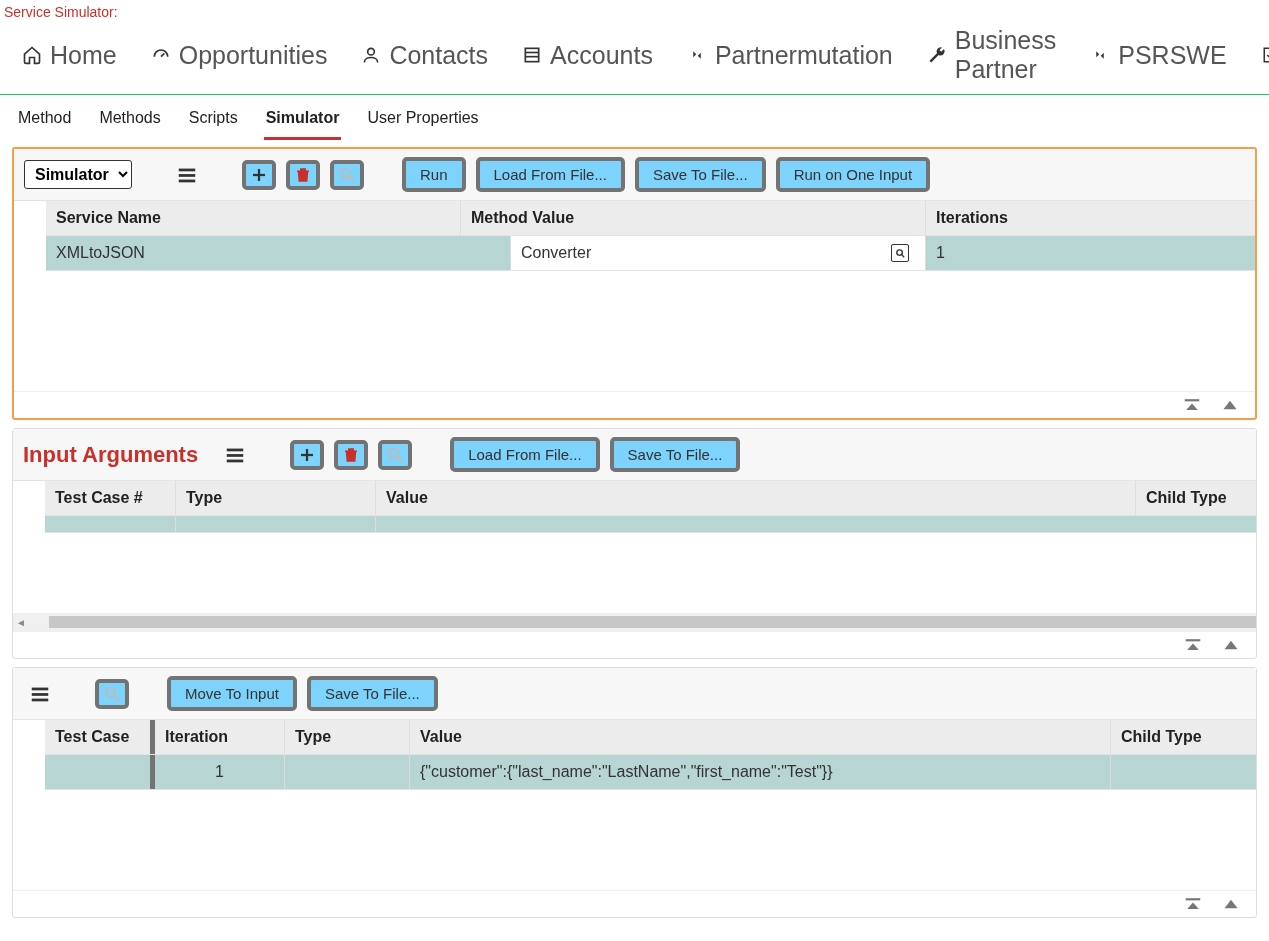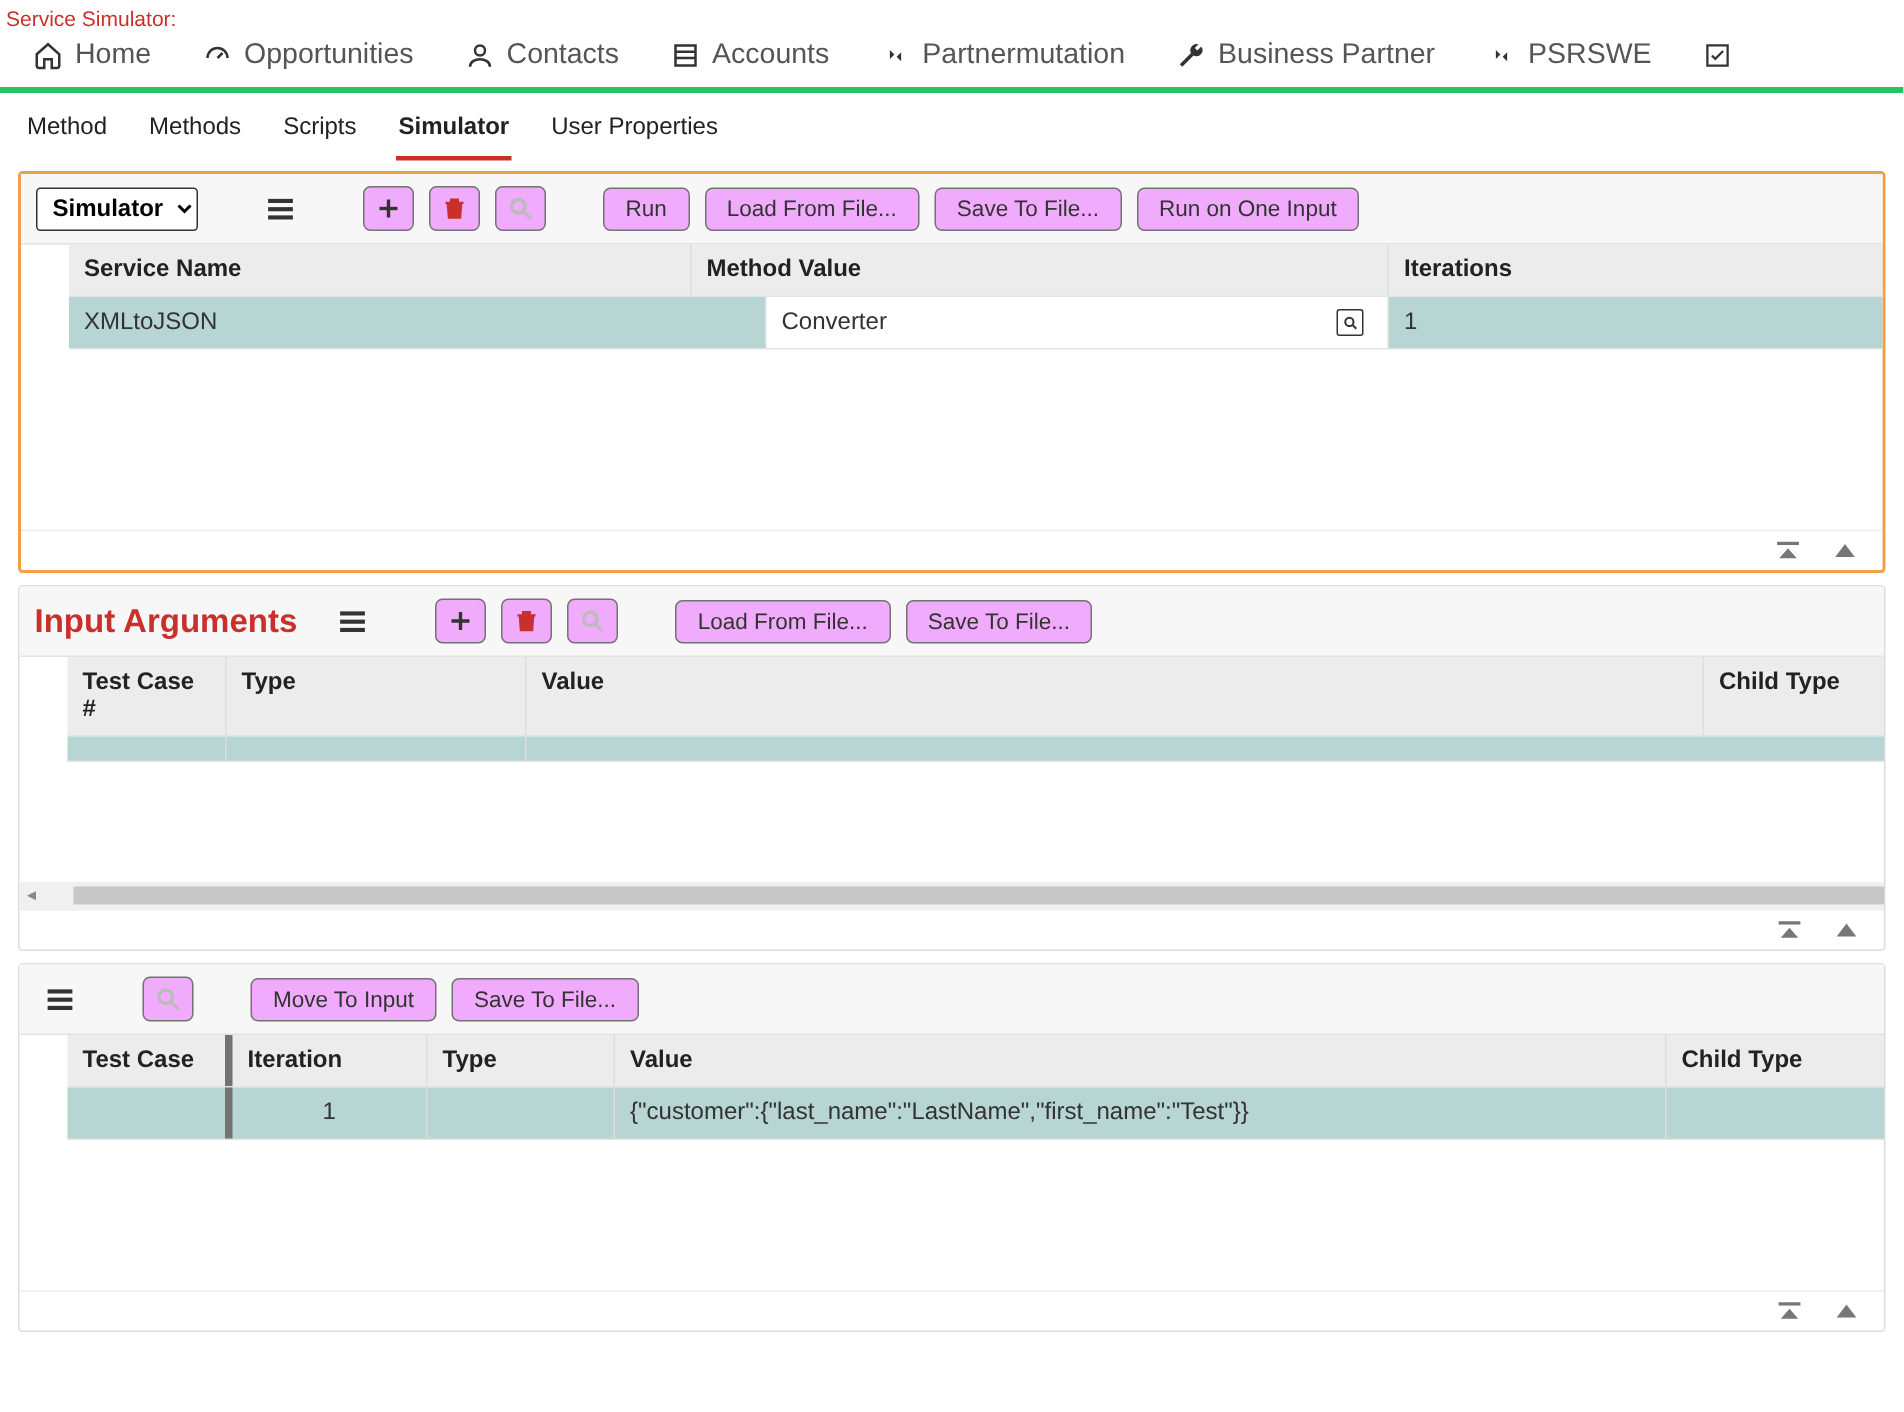--- a/index.html
+++ b/index.html
@@ -13,22 +13,22 @@
   .breadcrumb {
     color: #c9302c;
     font-size: 14px;
     padding: 4px 4px 2px 4px;
   }
   .topnav {
     display: flex;
     align-items: center;
     gap: 34px;
     padding: 4px 22px 10px 22px;
-    border-bottom: 4px solid #22c55e;
-    font-size: 19px;
+    border-bottom: 1px solid #22c55e;
+    font-size: 25px;
     color: #555;
   }
   .topnav-item {
     display: flex;
     align-items: center;
     gap: 8px;
     cursor: pointer;
   }
   .topnav-item .icon { width: 20px; height: 20px; display: inline-flex; align-items:center; justify-content:center; color:#333; }
   .tabs {
@@ -67,23 +67,23 @@
     font-weight: 700;
     padding: 4px 6px;
     border: 1px solid #333;
     border-radius: 3px;
     background: #fff;
   }
   .iconbtn, .btn {
     display: inline-flex;
     align-items: center;
     justify-content: center;
-    border: 1px solid #737373;
+    border: 4px solid #737373;
     border-radius: 5px;
-    background: #f0abfc;
+    background: #7dd3fc;
     cursor: pointer;
     font-size: 15px;
     color: #333;
   }
   .iconbtn { width: 34px; height: 30px; }
   .iconbtn.noborder { border: none; background: transparent; }
   .iconbtn.danger svg { stroke: #c9302c; fill: #c9302c; }
   .iconbtn.search { color: #aaa; }
   .btn { padding: 5px 14px; }
   .grid-header, .grid-row {
@@ -102,21 +102,21 @@
   .cell-editicon { width:18px; height:18px; display:inline-flex; align-items:center; justify-content:center; border:1px solid #333; border-radius:2px; font-size:11px; margin-right:6px;}
   .panel-body { min-height: 120px; }
   .panel-footer {
     display: flex;
     justify-content: flex-end;
     gap: 16px;
     padding: 4px 14px 4px 4px;
     border-top: 1px solid #eee;
   }
   .foot-icon { width:22px; height:18px; color:#777; cursor:pointer; display:inline-flex; align-items:center; justify-content:center; }
-  .in-colA { width: 106px; border-right:1px solid #ddd; }
+  .in-colA { width: 131px; border-right:1px solid #ddd; }
   .in-colB { width: 200px; border-right:1px solid #ddd; }
   .in-colC { flex:1; border-right:1px solid #ddd; }
   .in-colD { width: 120px; }
   .out-colA { width: 110px; border-right:5px solid #737373; }
   .out-colB { width: 130px; border-right:1px solid #ddd; }
   .out-colC { width: 125px; border-right:1px solid #ddd; }
   .out-colD { flex:1; border-right:1px solid #ddd; }
   .out-colE { width: 145px; }
   .hscroll { height: 18px; background: #f0f0f0; display:flex; align-items:center; }
   .hscroll .thumb { height:12px; background:#c7c7c7; flex:1; margin-left:20px; }

